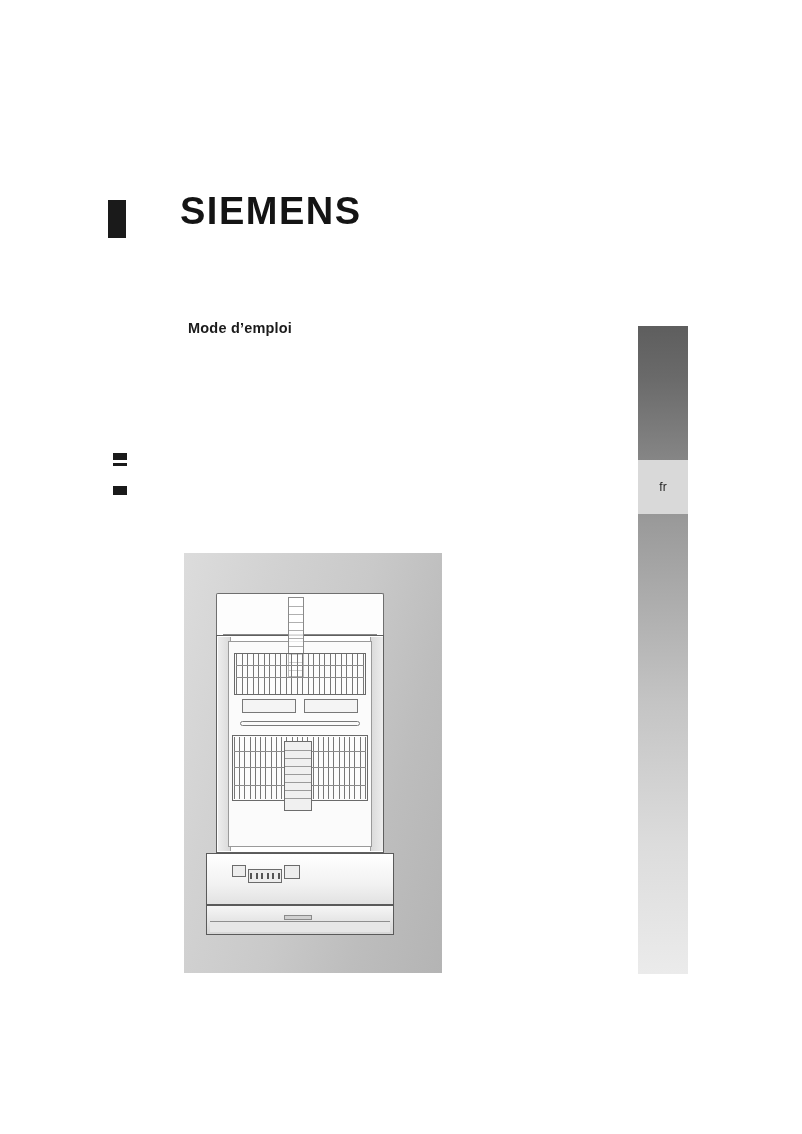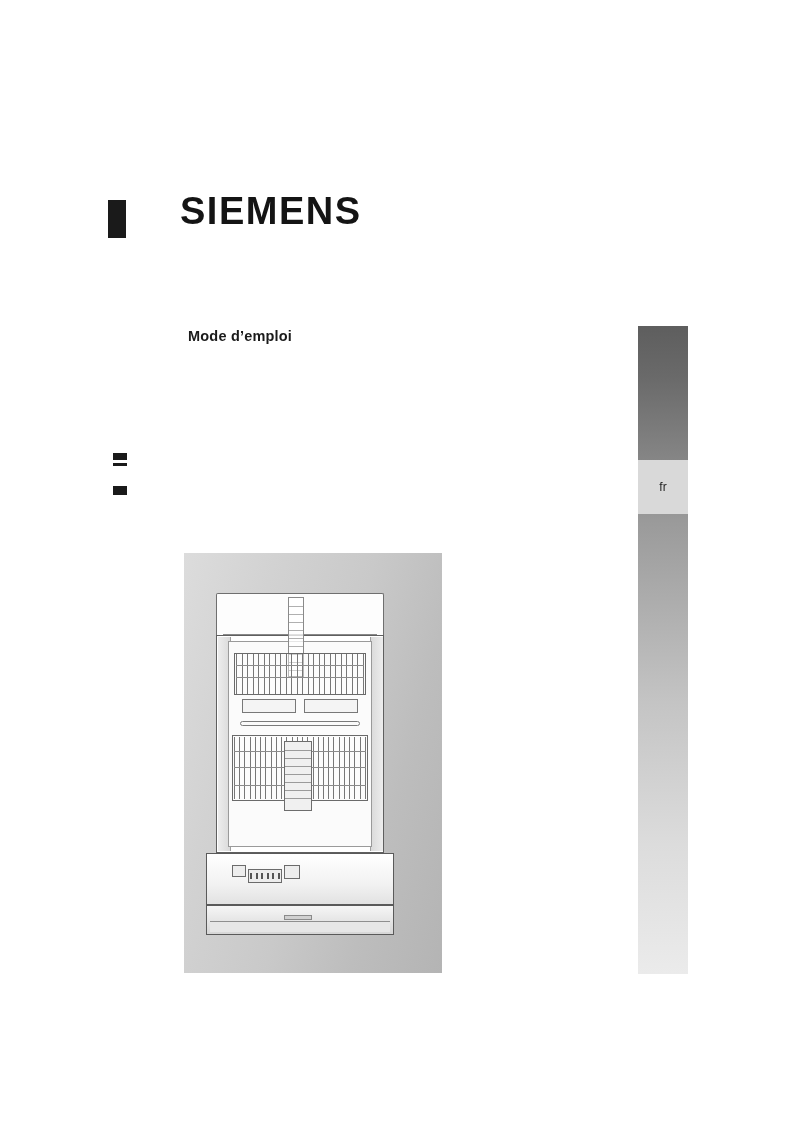--- a/index.html
+++ b/index.html
@@ -32,21 +32,21 @@
     font-weight: bold;
     letter-spacing: 1.5px;
     color: #141414;
     font-family: "Liberation Sans", sans-serif;
   }
 
   
   .doc-subtitle {
     position: absolute;
     left: 188px;
-    top: 328px;
+    top: 320px;
     font-size: 14.5px;
     font-weight: bold;
     color: #1b1b1b;
     letter-spacing: 0.2px;
   }
 
   
   .bullet-sq {
     position: absolute;
     background: #1a1a1a;

